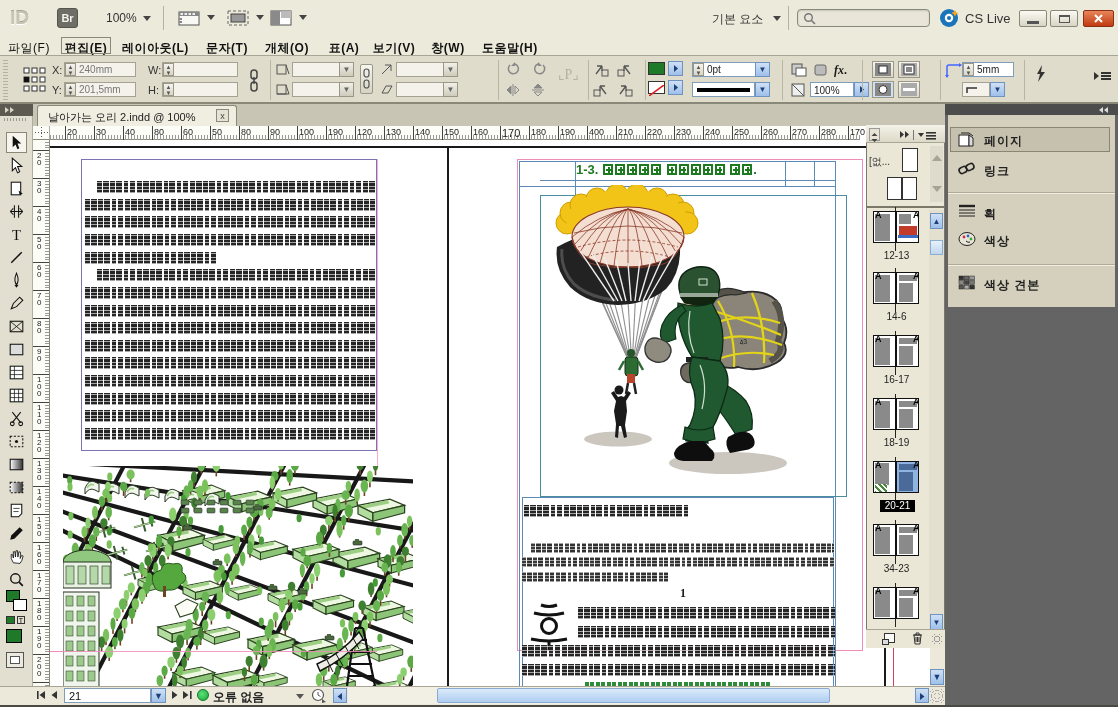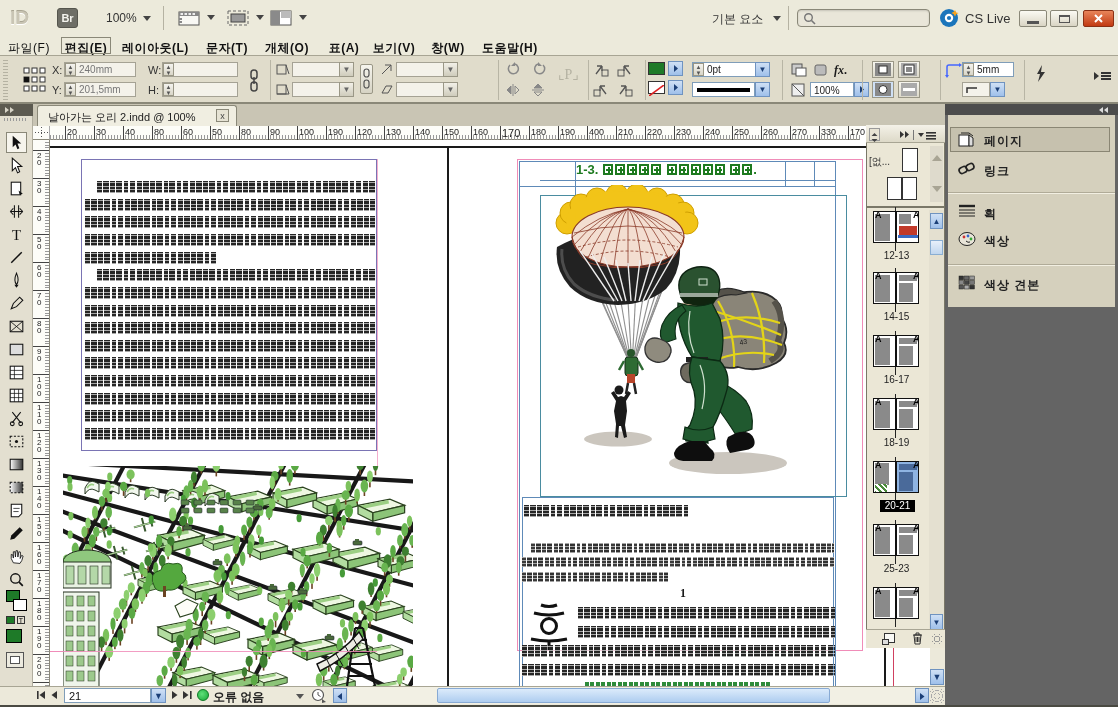--- a/index.html
+++ b/index.html
@@ -916,21 +916,21 @@
       <span style="position:absolute;left:531px;top:1px;font-size:9px;color:#222">180</span>
       <span style="position:absolute;left:560px;top:1px;font-size:9px;color:#222">190</span>
       <span style="position:absolute;left:589px;top:1px;font-size:9px;color:#222">400</span>
       <span style="position:absolute;left:618px;top:1px;font-size:9px;color:#222">210</span>
       <span style="position:absolute;left:647px;top:1px;font-size:9px;color:#222">220</span>
       <span style="position:absolute;left:676px;top:1px;font-size:9px;color:#222">230</span>
       <span style="position:absolute;left:705px;top:1px;font-size:9px;color:#222">240</span>
       <span style="position:absolute;left:734px;top:1px;font-size:9px;color:#222">250</span>
       <span style="position:absolute;left:763px;top:1px;font-size:9px;color:#222">260</span>
       <span style="position:absolute;left:792px;top:1px;font-size:9px;color:#222">270</span>
-      <span style="position:absolute;left:821px;top:1px;font-size:9px;color:#222">330</span>
+      <span style="position:absolute;left:821px;top:1px;font-size:9px;color:#222">280</span>
       <span style="position:absolute;left:850px;top:1px;font-size:9px;color:#222">170</span>
     </div>
 <div class="abs" style="left:33px;top:140px;width:17px;height:546px;background:#fdfdf8;border-right:1px solid #8a8878;overflow:hidden">
       <div class="abs" style="left:0;top:0;width:17px;height:546px;background:repeating-linear-gradient(0deg,transparent 0 18px,#444 18px 19px,transparent 19px 28px) 0 1px/17px 28px,repeating-linear-gradient(0deg,#999 0 1px,transparent 1px 2.8px) 12px 0/5px 100% no-repeat"></div>
     </div>
 <div class="abs" style="left:0;top:0;width:50px;height:707px;pointer-events:none">
       <div style="position:absolute;left:37px;top:152px;font-size:8px;line-height:7px;color:#222">2<br>0</div>
       <div style="position:absolute;left:37px;top:180px;font-size:8px;line-height:7px;color:#222">3<br>0</div>
       <div style="position:absolute;left:37px;top:208px;font-size:8px;line-height:7px;color:#222">4<br>0</div>
       <div style="position:absolute;left:37px;top:236px;font-size:8px;line-height:7px;color:#222">5<br>0</div>
@@ -1316,21 +1316,21 @@
 <div class="abs" style="left:895px;top:268px;width:1px;height:44px;background:#222"></div>
     <div class="abs" style="left:873px;top:272px;width:23px;height:32px;background:#fff;border:1px solid #111;overflow:hidden">
       <div class="abs" style="left:1px;top:2px;width:15px;height:27px;background:#8a8a8a"></div>
       <div class="abs" style="left:1px;top:-2px;font-size:9px;font-weight:bold;color:#000">A</div>
     </div>
     <div class="abs" style="left:896px;top:272px;width:23px;height:32px;background:#fff;border:1px solid #111;overflow:hidden">
       <div class="abs" style="left:2px;top:2px;width:18px;height:6px;background:#8a8a8a"></div>
       <div class="abs" style="left:2px;top:10px;width:14px;height:19px;background:#8a8a8a"></div>
       <div class="abs" style="left:16px;top:-2px;font-size:9px;font-weight:bold;color:#000">A</div>
     </div>
-    <div class="abs" style="left:873px;top:311px;width:47px;height:12px;font-size:10px;color:#222;text-align:center">14-15</div>
+    <div class="abs" style="left:873px;top:311px;width:47px;height:12px;font-size:10px;color:#222;text-align:center">14-6</div>
 <div class="abs" style="left:895px;top:331px;width:1px;height:44px;background:#222"></div>
     <div class="abs" style="left:873px;top:335px;width:23px;height:32px;background:#fff;border:1px solid #111;overflow:hidden">
       <div class="abs" style="left:1px;top:2px;width:15px;height:27px;background:#8a8a8a"></div>
       <div class="abs" style="left:1px;top:-2px;font-size:9px;font-weight:bold;color:#000">A</div>
     </div>
     <div class="abs" style="left:896px;top:335px;width:23px;height:32px;background:#fff;border:1px solid #111;overflow:hidden">
       <div class="abs" style="left:2px;top:2px;width:18px;height:6px;background:#8a8a8a"></div>
       <div class="abs" style="left:2px;top:10px;width:14px;height:19px;background:#8a8a8a"></div>
       <div class="abs" style="left:16px;top:-2px;font-size:9px;font-weight:bold;color:#000">A</div>
     </div>
@@ -1361,21 +1361,21 @@
 <div class="abs" style="left:895px;top:520px;width:1px;height:44px;background:#222"></div>
     <div class="abs" style="left:873px;top:524px;width:23px;height:32px;background:#fff;border:1px solid #111;overflow:hidden">
       <div class="abs" style="left:1px;top:2px;width:15px;height:27px;background:#8a8a8a"></div>
       <div class="abs" style="left:1px;top:-2px;font-size:9px;font-weight:bold;color:#000">A</div>
     </div>
     <div class="abs" style="left:896px;top:524px;width:23px;height:32px;background:#fff;border:1px solid #111;overflow:hidden">
       <div class="abs" style="left:2px;top:2px;width:18px;height:6px;background:#8a8a8a"></div>
       <div class="abs" style="left:2px;top:10px;width:14px;height:19px;background:#8a8a8a"></div>
       <div class="abs" style="left:16px;top:-2px;font-size:9px;font-weight:bold;color:#000">A</div>
     </div>
-    <div class="abs" style="left:873px;top:563px;width:47px;height:12px;font-size:10px;color:#222;text-align:center">25-23</div>
+    <div class="abs" style="left:873px;top:563px;width:47px;height:12px;font-size:10px;color:#222;text-align:center">34-23</div>
 <div class="abs" style="left:895px;top:583px;width:1px;height:44px;background:#222"></div>
     <div class="abs" style="left:873px;top:587px;width:23px;height:32px;background:#fff;border:1px solid #111;overflow:hidden">
       <div class="abs" style="left:1px;top:2px;width:15px;height:27px;background:#8a8a8a"></div>
       <div class="abs" style="left:1px;top:-2px;font-size:9px;font-weight:bold;color:#000">A</div>
     </div>
     <div class="abs" style="left:896px;top:587px;width:23px;height:32px;background:#fff;border:1px solid #111;overflow:hidden">
       <div class="abs" style="left:2px;top:2px;width:18px;height:6px;background:#8a8a8a"></div>
       <div class="abs" style="left:2px;top:10px;width:14px;height:19px;background:#8a8a8a"></div>
       <div class="abs" style="left:16px;top:-2px;font-size:9px;font-weight:bold;color:#000">A</div>
     </div>

